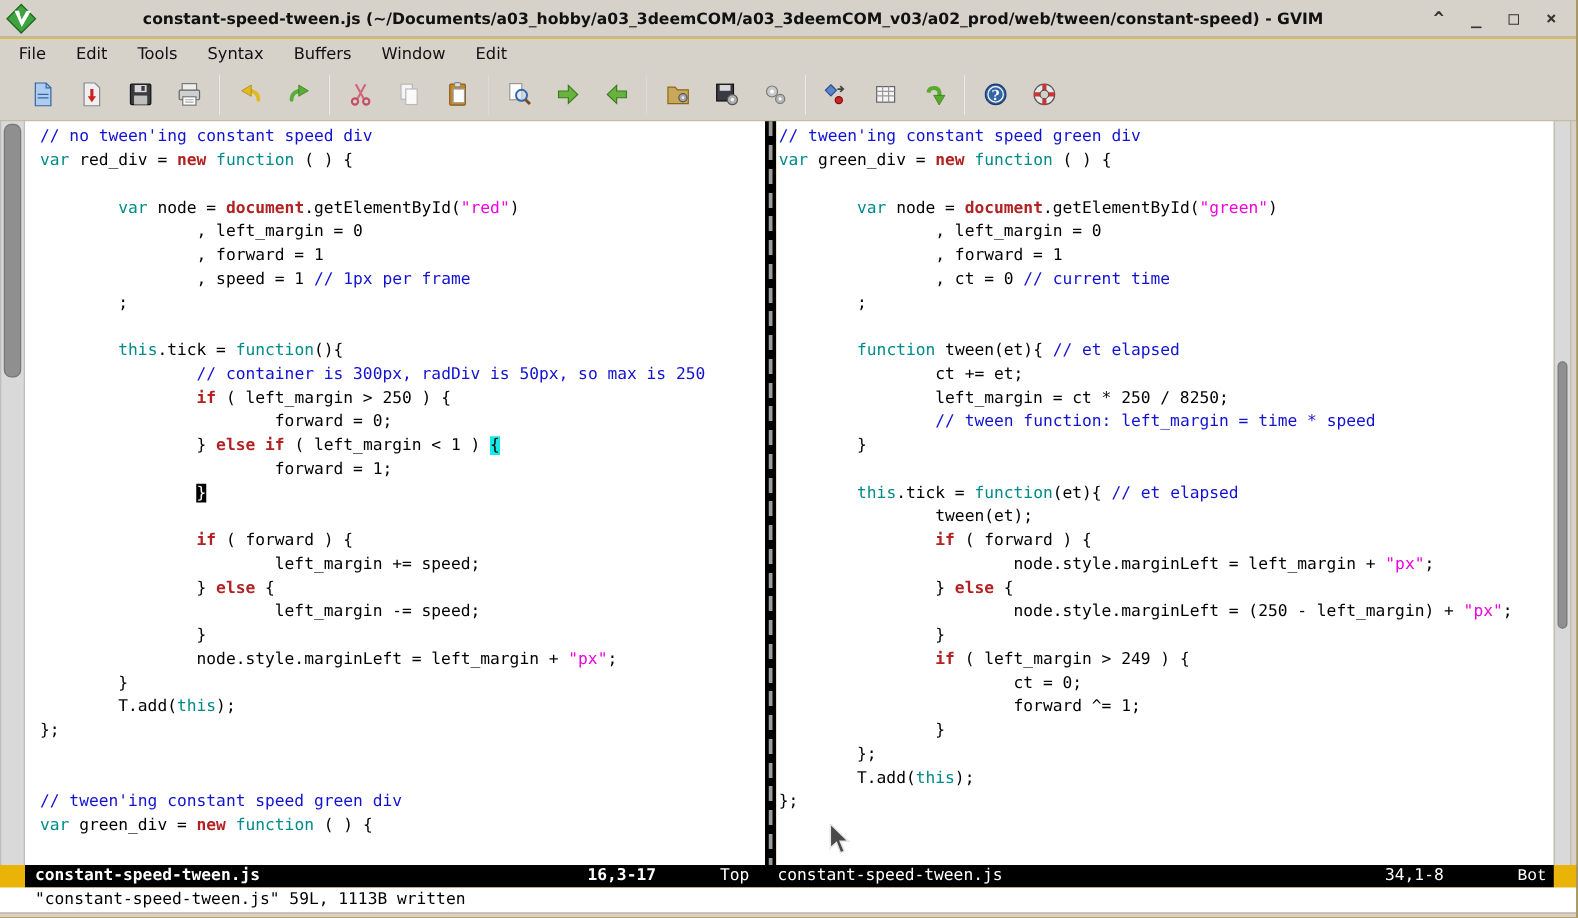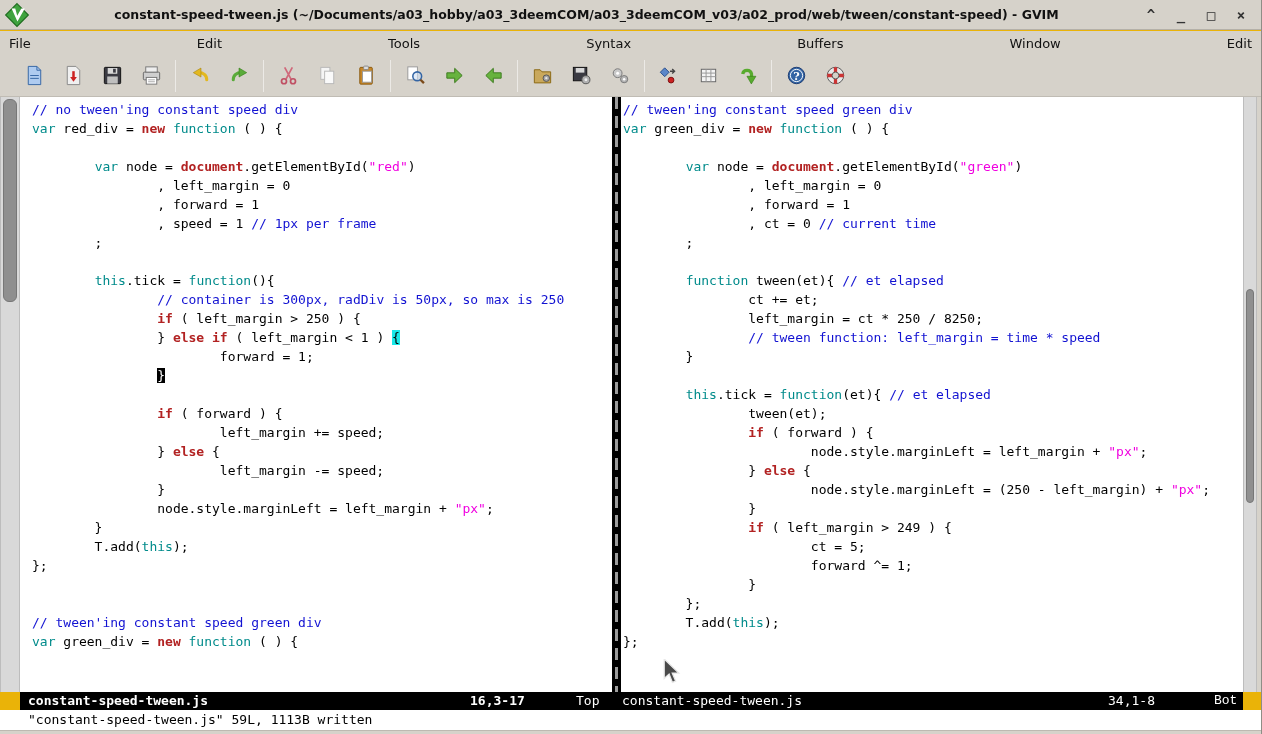--- a/index.html
+++ b/index.html
@@ -10,21 +10,21 @@
   
   #titlebar{position:absolute;left:0;top:0;width:100%;height:30px;background:#d6d2ca;
             border-bottom:1px solid #b4b0a8;display:flex;align-items:center;}
   #vim-logo{width:26px;height:26px;margin-left:4px;flex:0 0 auto;}
   #title-text{flex:1;text-align:center;font-size:12.5px;font-weight:bold;color:#111;
               white-space:nowrap;overflow:hidden;}
   #winbtns{display:flex;gap:14px;margin-right:12px;font-weight:bold;font-size:14px;color:#333;}
   .winbtn{width:16px;text-align:center;cursor:default;font-family:"DejaVu Sans Mono",monospace;}
   
   #menubar{position:absolute;left:0;top:31px;width:100%;height:25px;display:flex;
-           align-items:center;gap:0;background:#d6d2ca;justify-content:space-between;}
+           align-items:center;padding-left:6px;gap:6px;background:#d6d2ca;}
   .menu-item{padding:3px 9px;font-size:13px;color:#111;}
   
   #toolbar{position:absolute;left:0;top:56px;width:100%;height:41px;display:flex;
            align-items:center;padding-left:10px;background:#d6d2ca;
            border-bottom:1px solid #c0bcb4;}
   .tb-group{display:flex;align-items:center;gap:15px;padding:0 12px;}
   .tb-sep{width:1px;height:32px;background:#a8a49c;border-right:1px solid #eceae6;}
   .tb-btn{width:24px;height:24px;padding:0;border:none;background:transparent;}
   .tb-btn svg{width:23px;height:23px;}
   
@@ -229,20 +229,21 @@
         <div class="cl"></div>
         <div class="cl"><span class="t-n">        </span><span class="t-i">var</span><span class="t-n"> node = </span><span class="t-k">document</span><span class="t-n">.getElementById(</span><span class="t-s">"red"</span><span class="t-n">)</span></div>
         <div class="cl"><span class="t-n">                , left_margin = 0</span></div>
         <div class="cl"><span class="t-n">                , forward = 1</span></div>
         <div class="cl"><span class="t-n">                , speed = 1 </span><span class="t-c">// 1px per frame</span></div>
         <div class="cl"><span class="t-n">        ;</span></div>
         <div class="cl"></div>
         <div class="cl"><span class="t-n">        </span><span class="t-i">this</span><span class="t-n">.tick = </span><span class="t-i">function</span><span class="t-n">(){</span></div>
         <div class="cl"><span class="t-n">                </span><span class="t-c">// container is 300px, radDiv is 50px, so max is 250</span></div>
         <div class="cl"><span class="t-n">                </span><span class="t-k">if</span><span class="t-n"> ( left_margin &gt; 250 ) {</span></div>
+        <div class="cl"><span class="t-n">                        forward = 0;</span></div>
         <div class="cl"><span class="t-n">                } </span><span class="t-k">else</span><span class="t-n"> </span><span class="t-k">if</span><span class="t-n"> ( left_margin &lt; 1 ) </span><span class="t-mp">{</span></div>
         <div class="cl"><span class="t-n">                        forward = 1;</span></div>
         <div class="cl"><span class="t-n">                </span><span class="t-cur">}</span></div>
         <div class="cl"></div>
         <div class="cl"><span class="t-n">                </span><span class="t-k">if</span><span class="t-n"> ( forward ) {</span></div>
         <div class="cl"><span class="t-n">                        left_margin += speed;</span></div>
         <div class="cl"><span class="t-n">                } </span><span class="t-k">else</span><span class="t-n"> {</span></div>
         <div class="cl"><span class="t-n">                        left_margin -= speed;</span></div>
         <div class="cl"><span class="t-n">                }</span></div>
         <div class="cl"><span class="t-n">                node.style.marginLeft = left_margin + </span><span class="t-s">"px"</span><span class="t-n">;</span></div>
@@ -275,21 +276,21 @@
         <div class="cl"><span class="t-n">        }</span></div>
         <div class="cl"></div>
         <div class="cl"><span class="t-n">        </span><span class="t-i">this</span><span class="t-n">.tick = </span><span class="t-i">function</span><span class="t-n">(et){ </span><span class="t-c">// et elapsed</span></div>
         <div class="cl"><span class="t-n">                tween(et);</span></div>
         <div class="cl"><span class="t-n">                </span><span class="t-k">if</span><span class="t-n"> ( forward ) {</span></div>
         <div class="cl"><span class="t-n">                        node.style.marginLeft = left_margin + </span><span class="t-s">"px"</span><span class="t-n">;</span></div>
         <div class="cl"><span class="t-n">                } </span><span class="t-k">else</span><span class="t-n"> {</span></div>
         <div class="cl"><span class="t-n">                        node.style.marginLeft = (250 - left_margin) + </span><span class="t-s">"px"</span><span class="t-n">;</span></div>
         <div class="cl"><span class="t-n">                }</span></div>
         <div class="cl"><span class="t-n">                </span><span class="t-k">if</span><span class="t-n"> ( left_margin &gt; 249 ) {</span></div>
-        <div class="cl"><span class="t-n">                        ct = 5;</span></div>
+        <div class="cl"><span class="t-n">                        ct = 0;</span></div>
         <div class="cl"><span class="t-n">                        forward ^= 1;</span></div>
         <div class="cl"><span class="t-n">                }</span></div>
         <div class="cl"><span class="t-n">        };</span></div>
         <div class="cl"><span class="t-n">        T.add(</span><span class="t-i">this</span><span class="t-n">);</span></div>
         <div class="cl"><span class="t-n">};</span></div>
         <div class="cl"></div>
         <div class="cl"></div>
       </div>
     <div class="sb" id="sb-right">
       <div class="sb-thumb"></div>

